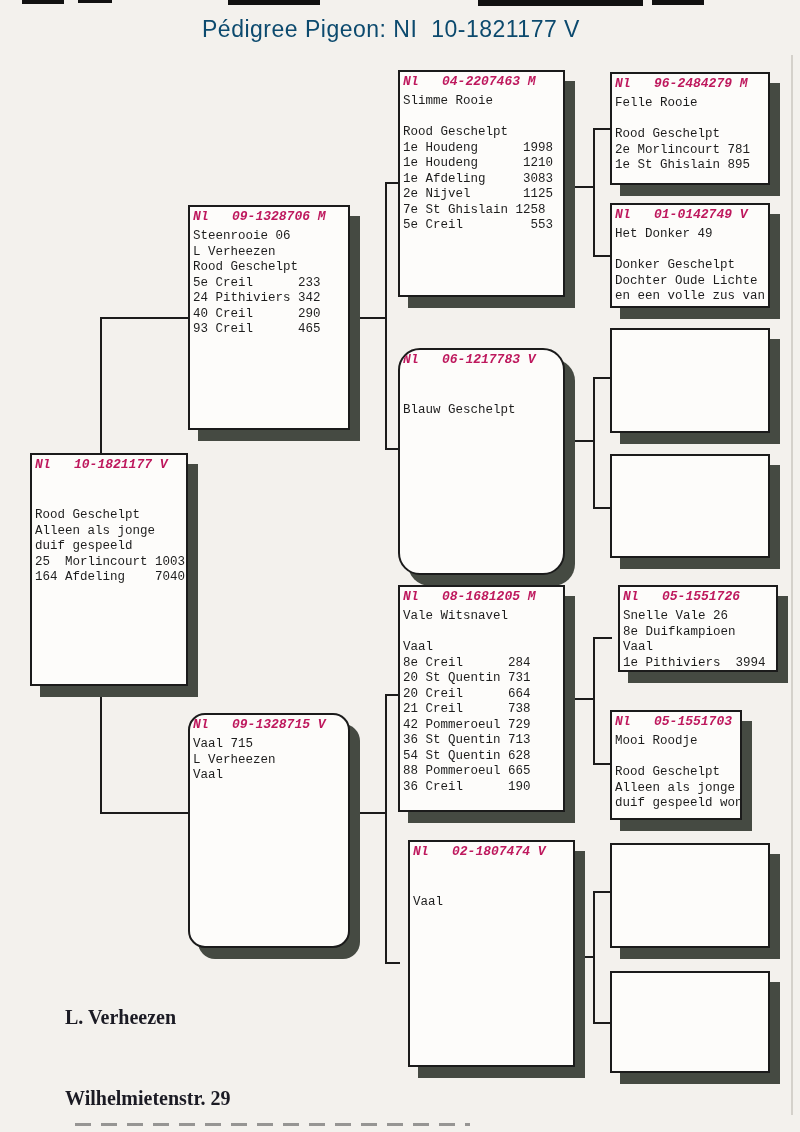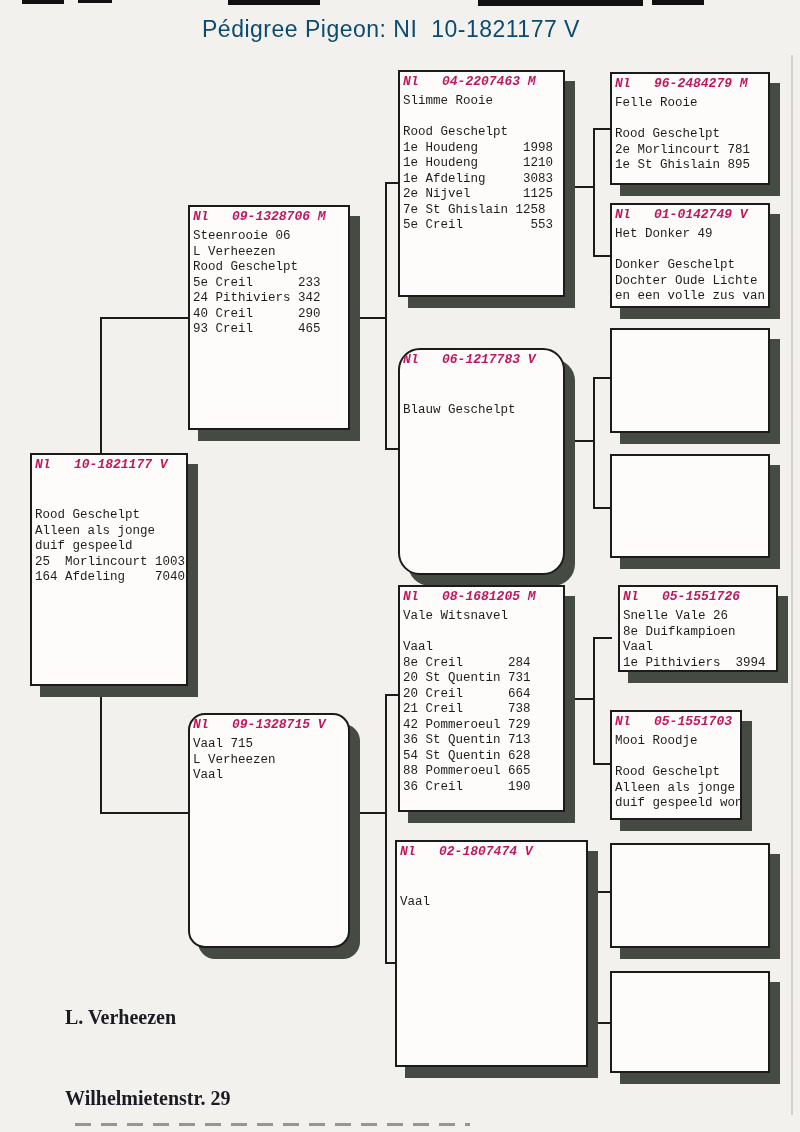--- a/index.html
+++ b/index.html
@@ -46,21 +46,21 @@
     position:absolute; left:791px; top:55px; width:2px; height:1060px;
     background:#ccc9c2; opacity:.8;
   }
   
   #box-subject{left:30px;  top:453px; width:158px; height:233px;}
   #box-father {left:188px; top:205px; width:162px; height:225px;}
   #box-mother {left:188px; top:713px; width:162px; height:235px;border-radius:17px;}
   #box-gp1{left:398px; top:70px;  width:167px; height:227px;}
   #box-gp2{left:398px; top:348px; width:167px; height:227px;border-radius:22px;}
   #box-gp3{left:398px; top:585px; width:167px; height:227px;}
-  #box-gp4{left:395px; top:840px; width:193px; height:227px;}
+  #box-gp4{left:408px; top:840px; width:167px; height:227px;}
   #box-ggp1{left:610px; top:72px;  width:160px; height:113px;}
   #box-ggp2{left:610px; top:203px; width:160px; height:105px;}
   #box-ggp3{left:610px; top:328px; width:160px; height:105px;}
   #box-ggp4{left:610px; top:454px; width:160px; height:104px;}
   #box-ggp5{left:618px; top:585px; width:160px; height:87px;}
   #box-ggp6{left:610px; top:710px; width:132px; height:110px;}
   #box-ggp7{left:610px; top:843px; width:160px; height:105px;}
   #box-ggp8{left:610px; top:971px; width:160px; height:102px;}
 </style>
 </head>

